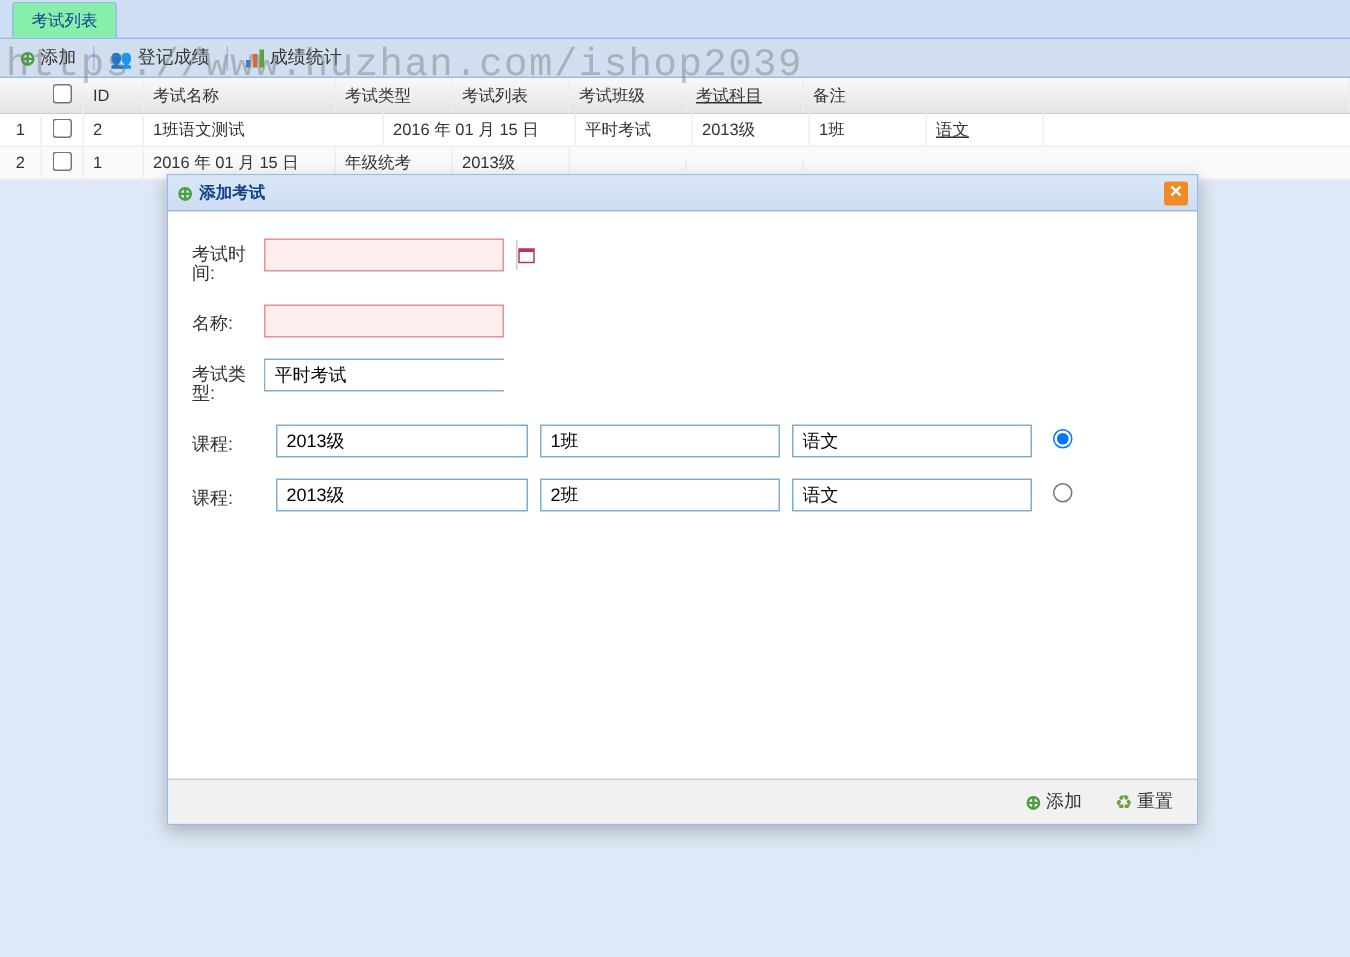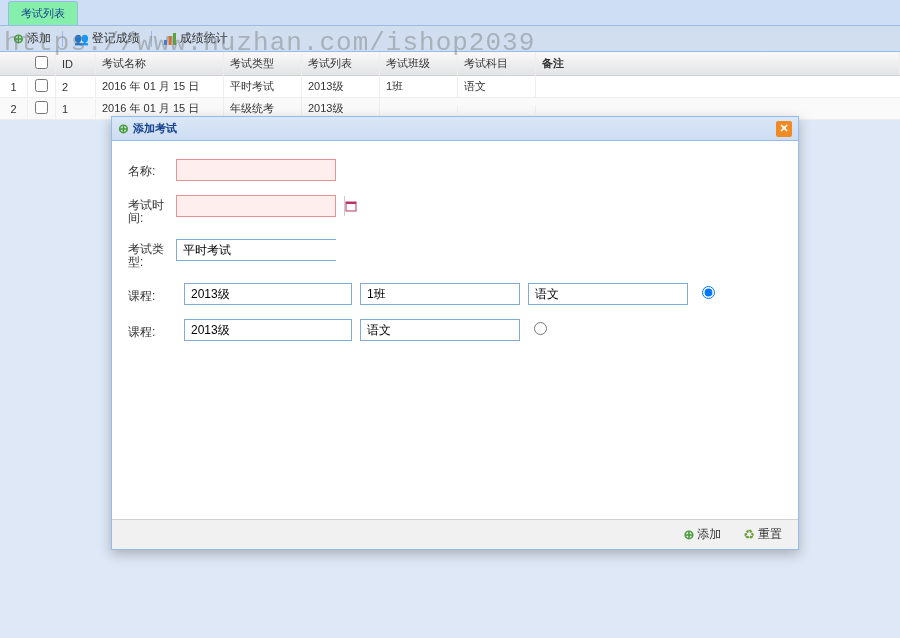--- a/index.html
+++ b/index.html
@@ -75,22 +75,22 @@
   white-space: nowrap;
 }
 .col-num { width: 28px; text-align: center; }
 .col-chk { width: 28px; text-align: center; }
 .col-id { width: 40px; }
 .col-name { width: 160px; }
 .col-time { width: 128px; }
 .col-type { width: 78px; }
 .col-grade { width: 78px; }
 .col-class { width: 78px; }
-.col-subject { width: 78px; }
-.col-remark { flex: 1; font-weight: bold; }
+.col-subject { width: 78px; text-decoration: underline; }
+.col-remark { flex: 1; }
 .grid-row {
   display: flex;
   height: 22px;
   align-items: center;
   border-bottom: 1px solid #ededed;
   background: #fff;
 }
 .grid-row:nth-child(even) { background: #fafafa; }
 .grid-row input[type=checkbox] { margin: 0; }
 
@@ -300,20 +300,21 @@
     <div class="col-grade">考试列表</div>
     <div class="col-class">考试班级</div>
     <div class="col-subject">考试科目</div>
     <div class="col-remark">备注</div>
   </div>
   <div id="grid-body">
       <div class="grid-row">
         <div class="col-num">1</div>
         <div class="col-chk"><input type="checkbox" style=""></div>
         <div class="col-id">2</div>
+        <div class="col-name">1班语文测试</div>
         <div class="col-time">2016 年 01 月 15 日</div>
         <div class="col-type">平时考试</div>
         <div class="col-grade">2013级</div>
         <div class="col-class">1班</div>
         <div class="col-subject">语文</div>
       </div>
       <div class="grid-row">
         <div class="col-num">2</div>
         <div class="col-chk"><input type="checkbox" style=""></div>
         <div class="col-id">1</div>
@@ -328,64 +329,65 @@
 
 <div class="watermark">https://www.huzhan.com/ishop2039</div>
 
 <div class="dialog">
   <div class="dialog-header">
     <span class="title-icon">⊕</span>
     <span>添加考试</span>
     <div class="dialog-close">✕</div>
   </div>
   <div class="dialog-body">
-
-    <div class="form-row">
-      <div class="form-label">名称:</div>
-      <div class="form-field">
-        <input type="text" class="txt invalid" style="width: 160px;" value="">
-      </div>
-    </div>
 
     <div class="form-row">
       <div class="form-label" style="line-height:13px">考试时间:</div>
       <div class="form-field">
         <div class="date-wrap">
           <input type="text" value="" style="">
           <div class="date-trigger">
             <svg width="12" height="12" viewBox="0 0 12 12">
                 <rect x="1" y="2" width="10" height="9" fill="#fff" stroke="#b36"></rect>
                 <rect x="1" y="2" width="10" height="2" fill="#b36"></rect>
               </svg>
           </div>
         </div>
       </div>
     </div>
 
     <div class="form-row">
+      <div class="form-label">名称:</div>
+      <div class="form-field">
+        <input type="text" class="txt invalid" style="width: 160px;" value="">
+      </div>
+    </div>
+
+    <div class="form-row">
       <div class="form-label" style="line-height:13px">考试类型:</div>
       <div class="form-field">
         <div class="combo-wrap">
           <input type="text" value="平时考试" style="">
         </div>
       </div>
     </div>
 
 
     <div id="courses">
         <div class="course-row">
           <div class="form-label">课程:</div>
           <input class="course-input course-grade" value="2013级" style="">
           <input class="course-input course-class" value="1班" style="">
           <input class="course-input course-subject" value="语文" style="">
           <div class="radio-cell"><input type="radio" name="coursesel" checked="" style=""></div>
         </div>
         <div class="course-row">
           <div class="form-label">课程:</div>
           <input class="course-input course-grade" value="2013级" style="">
+          <input class="course-input course-class" value="2班" style="">
           <input class="course-input course-subject" value="语文" style="">
           <div class="radio-cell"><input type="radio" name="coursesel" style=""></div>
         </div>
       </div>
 
   </div>
   <div class="dialog-footer">
     <div class="footer-btn">
       <span class="icon-add">⊕</span>
       <span>添加</span>

